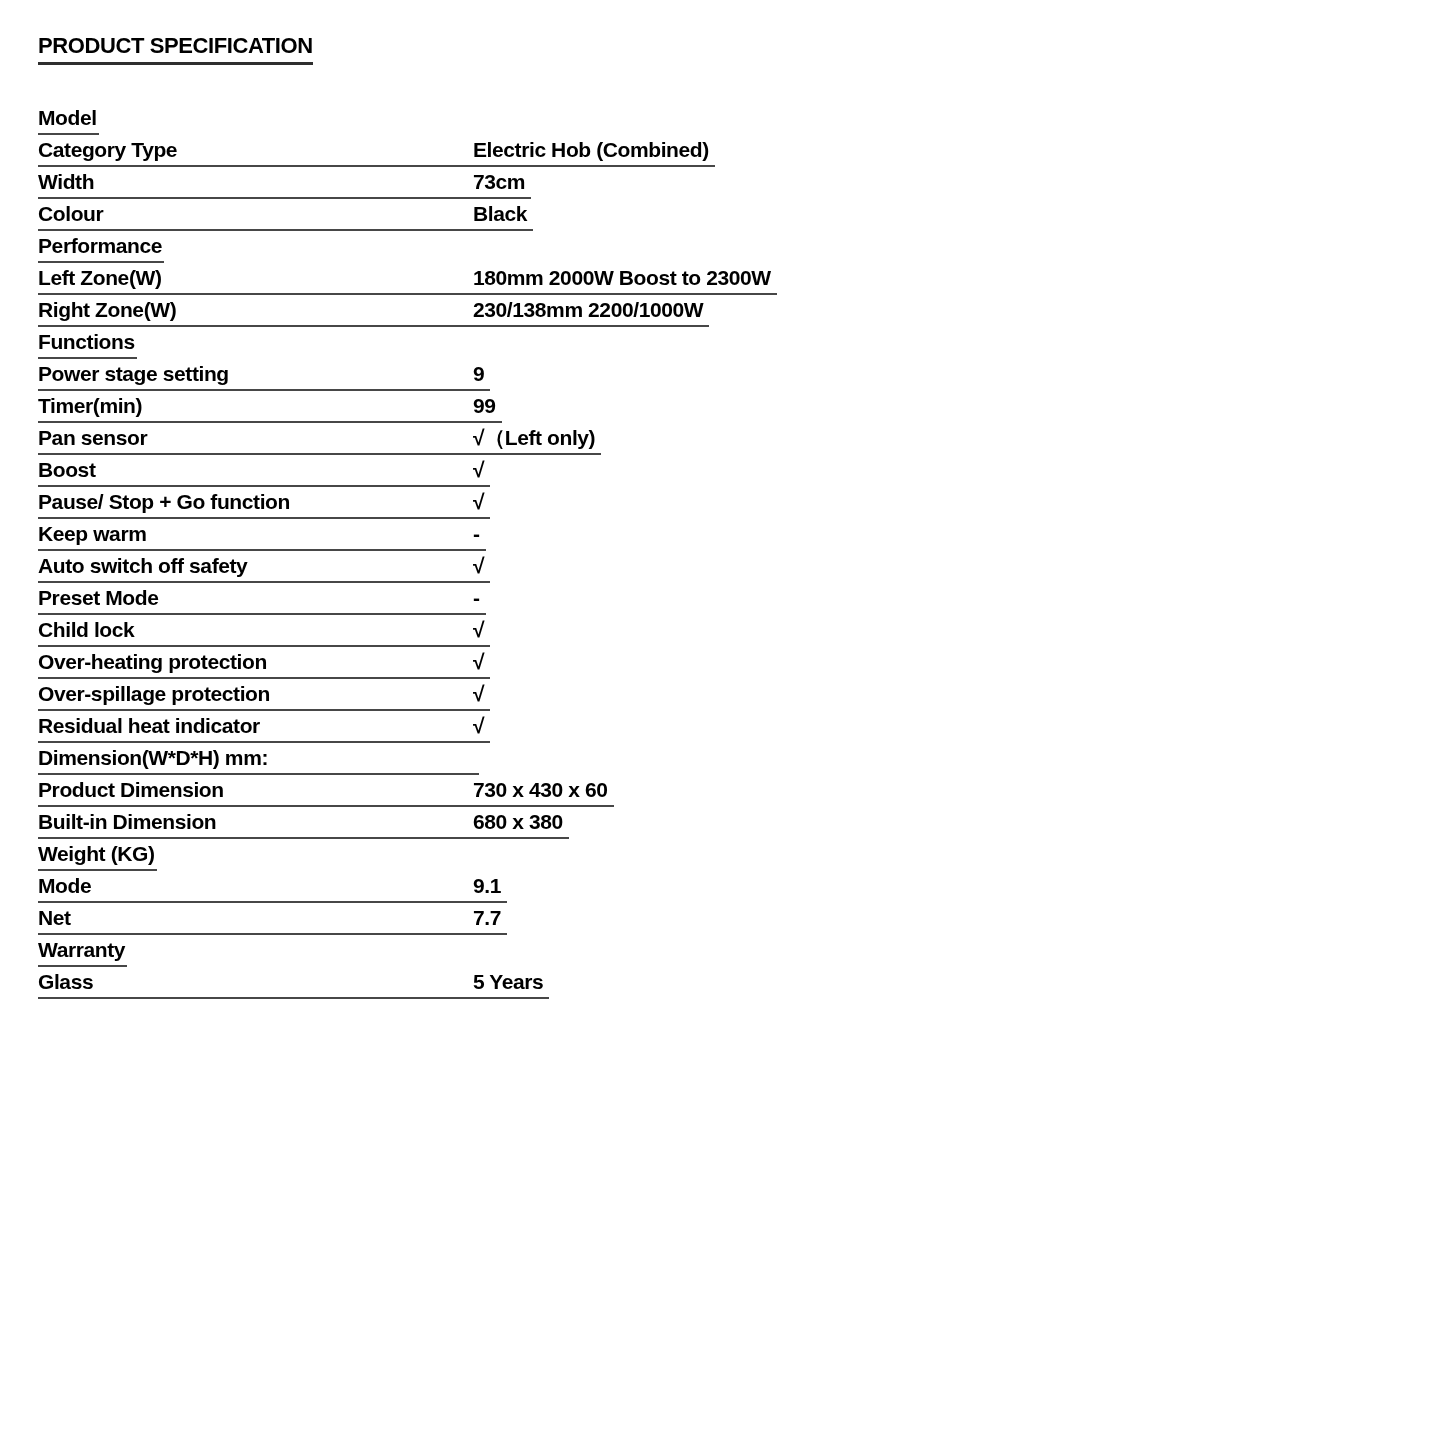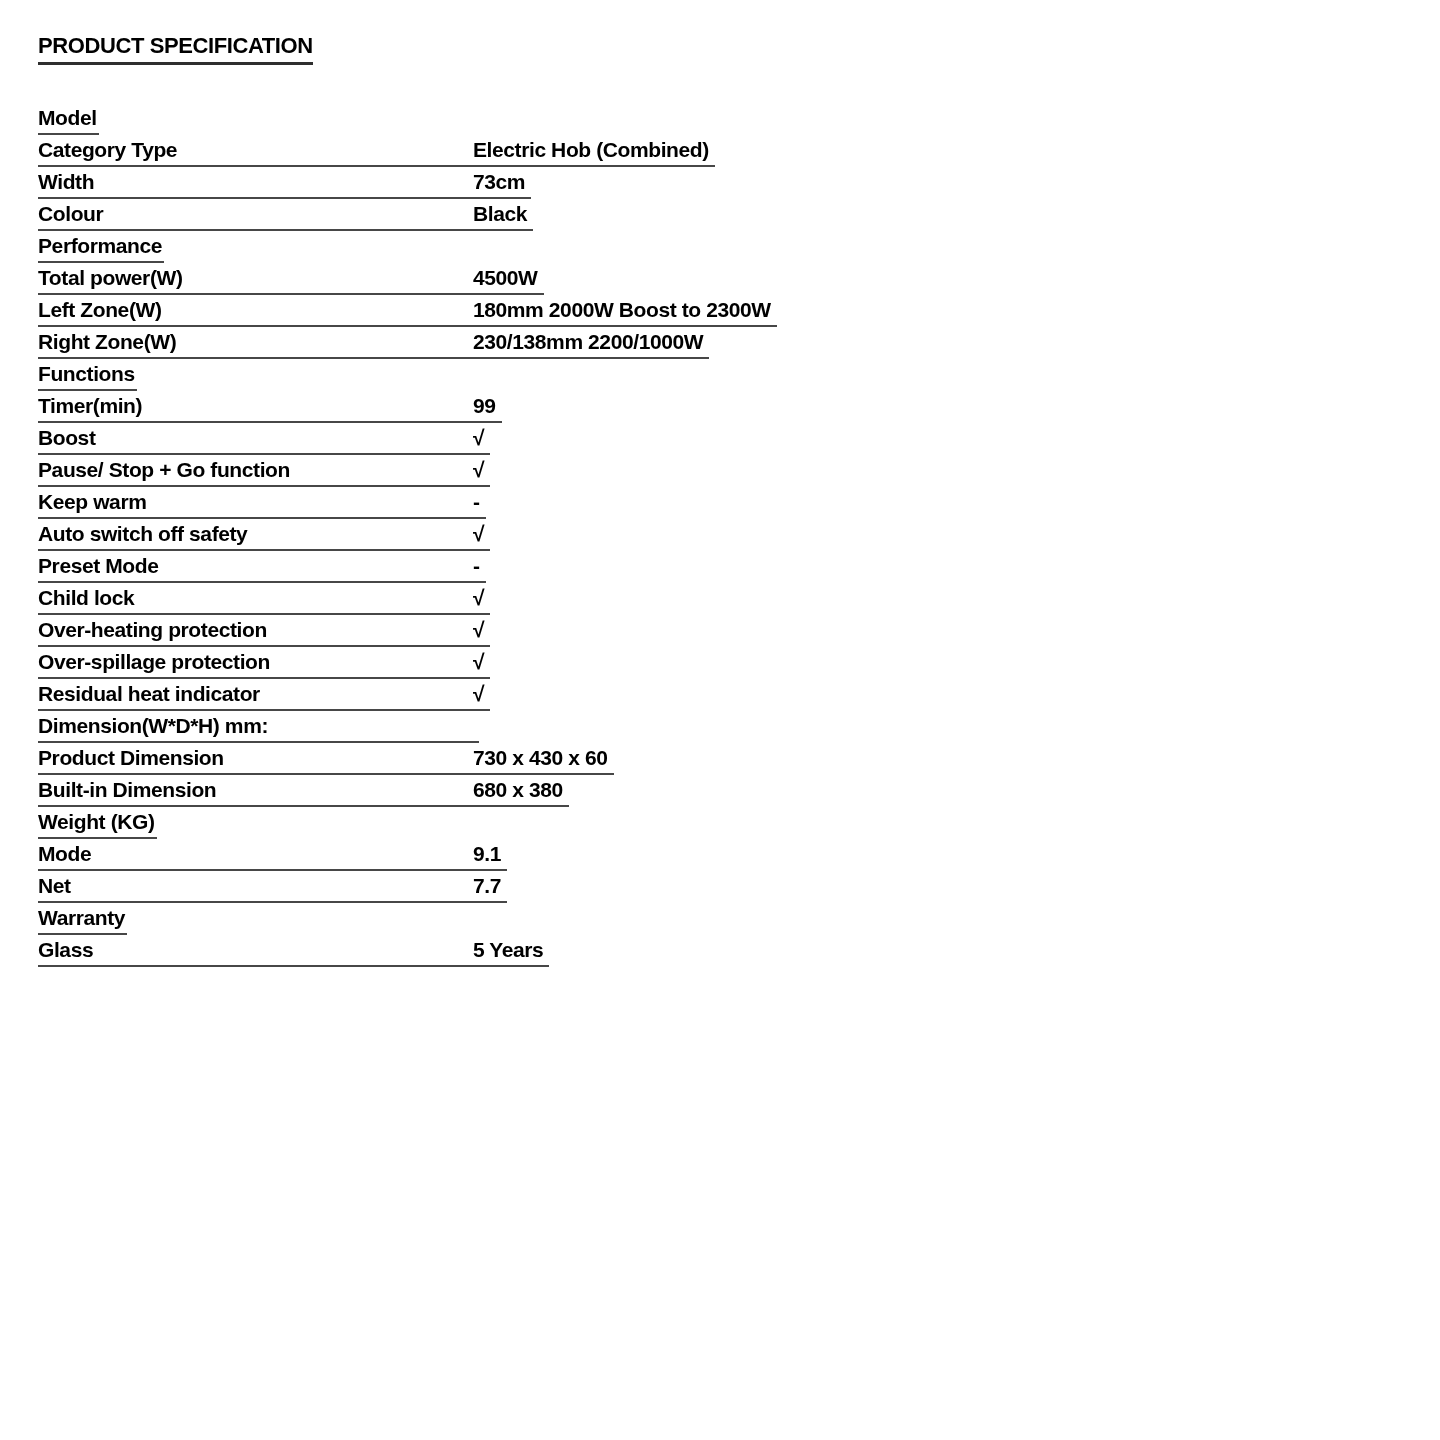--- a/index.html
+++ b/index.html
@@ -58,25 +58,26 @@
 <body>
 
 <div class="page">
   <h1 class="title">PRODUCT SPECIFICATION</h1>
   <div class="spec-table">
       <div class="spec-row section"><span class="label">Model</span></div>
       <div class="spec-row row"><span class="label">Category Type</span><span class="value">Electric Hob (Combined)</span></div>
       <div class="spec-row row"><span class="label">Width</span><span class="value">73cm</span></div>
       <div class="spec-row row"><span class="label">Colour</span><span class="value">Black</span></div>
       <div class="spec-row section"><span class="label">Performance</span></div>
-      <div class="spec-row row"><span class="label">Total power(W)</span><span class="value">4500W</span></div>
       <div class="spec-row row"><span class="label">Left Zone(W)</span><span class="value">180mm 2000W Boost to 2300W</span></div>
       <div class="spec-row row"><span class="label">Right Zone(W)</span><span class="value">230/138mm 2200/1000W</span></div>
       <div class="spec-row section"><span class="label">Functions</span></div>
+      <div class="spec-row row"><span class="label">Power stage setting</span><span class="value">9</span></div>
       <div class="spec-row row"><span class="label">Timer(min)</span><span class="value">99</span></div>
+      <div class="spec-row row"><span class="label">Pan sensor</span><span class="value">√（Left only)</span></div>
       <div class="spec-row row"><span class="label">Boost</span><span class="value">√</span></div>
       <div class="spec-row row"><span class="label">Pause/ Stop + Go function</span><span class="value">√</span></div>
       <div class="spec-row row"><span class="label">Keep warm</span><span class="value">-</span></div>
       <div class="spec-row row"><span class="label">Auto switch off safety</span><span class="value">√</span></div>
       <div class="spec-row row"><span class="label">Preset Mode</span><span class="value">-</span></div>
       <div class="spec-row row"><span class="label">Child lock</span><span class="value">√</span></div>
       <div class="spec-row row"><span class="label">Over-heating protection</span><span class="value">√</span></div>
       <div class="spec-row row"><span class="label">Over-spillage protection</span><span class="value">√</span></div>
       <div class="spec-row row"><span class="label">Residual heat indicator</span><span class="value">√</span></div>
       <div class="spec-row row"><span class="label">Dimension(W*D*H) mm:</span><span class="value"></span></div>

